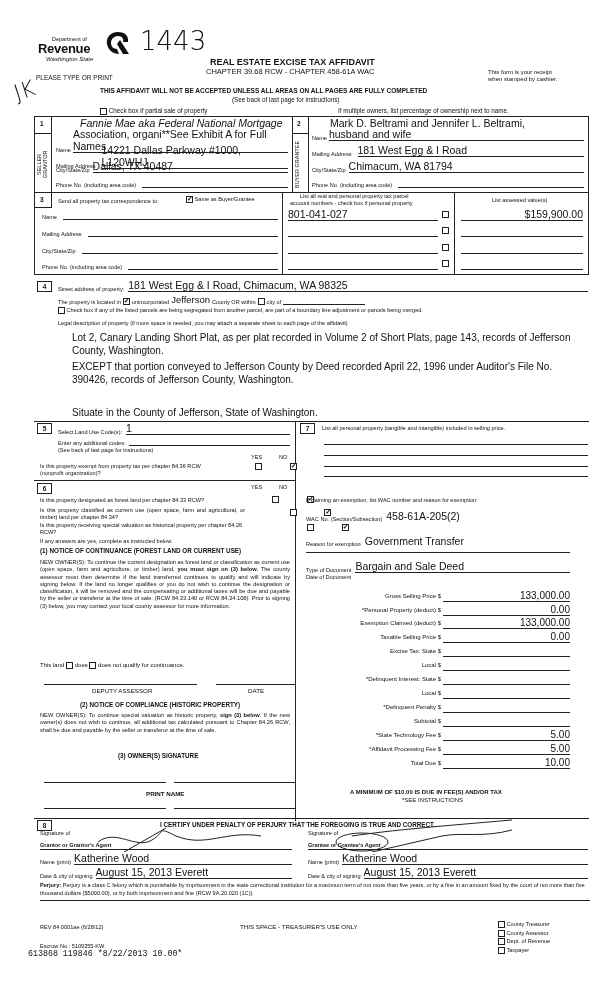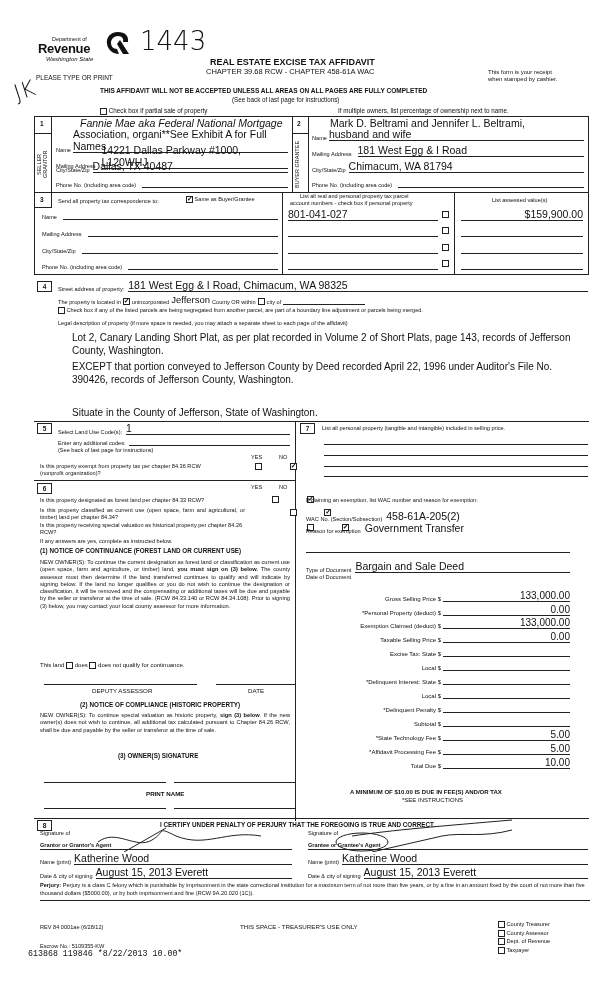--- a/index.html
+++ b/index.html
@@ -11,21 +11,21 @@
   .tiny { font-size: 5.6px; }
   .small { font-size: 6.3px; }
   .bold { font-weight: bold; }
   .line { border-bottom: 1px solid #222; }
   .box { border: 1px solid #222; }
   .cb { display: inline-block; width: 7px; height: 7px; border: 1px solid #222; vertical-align: middle; position: relative; background: #fff; }
   .cb.checked::after { content: "\2713"; position: absolute; left: 0px; top: -3px; font-size: 7px; line-height: 10px; font-weight: bold; }
   .num-box { position: absolute; border: 1px solid #222; width: 15px; height: 11px; font-size: 6.5px; font-weight: bold; text-align: center; line-height: 10px; }
   .vlabel { position: absolute; writing-mode: vertical-rl; transform: rotate(180deg); font-size: 5.5px; text-align: center; line-height: 6px; }
   .row { position: absolute; display: flex; align-items: flex-end; }
-  .fee-row { position: absolute; left: 330px; width: 240px; height: 13px; display: flex; align-items: flex-end; }
+  .fee-row { position: absolute; left: 330px; width: 240px; height: 13px; display: flex; align-items: center; }
   .fee-label { width: 113px; text-align: right; font-size: 6px; padding-right: 2px; }
   .fee-val { flex: 1; border-bottom: 1px solid #222; text-align: right; font-size: 10px; height: 12px; line-height: 12px; }
   .para { font-size: 5.7px; line-height: 7.3px; text-align: justify; }
   .legal { font-size: 10px; line-height: 13px; }
 </style>
 </head>
 <body>
 
 
 
@@ -249,21 +249,21 @@
 <div class="abs line" style="left:324px;top:444px;width:264px;"></div>
 <div class="abs line" style="left:324px;top:455px;width:264px;"></div>
 <div class="abs line" style="left:324px;top:466px;width:264px;"></div>
 <div class="abs line" style="left:324px;top:476px;width:264px;"></div>
 
 <div class="abs tiny" style="left:306px;top:497px;">If claiming an exemption, list WAC number and reason for exemption:</div>
 <div class="row" style="left:306px;top:510px;width:280px;">
   <span class="tiny" style="margin-right:4px;">WAC No. (Section/Subsection)</span>
   <span class="typed">458-61A-205(2)</span>
 </div>
-<div class="row" style="left:306px;top:522px;width:280px;">
+<div class="row" style="left:306px;top:535px;width:280px;">
   <span class="tiny" style="margin-right:4px;">Reason for exemption</span>
   <span class="typed">Government Transfer</span>
 </div>
 <div class="abs line" style="left:306px;top:552px;width:264px;"></div>
 
 <div class="row" style="left:306px;top:560px;width:264px;">
   <span class="tiny" style="margin-right:4px;">Type of Document</span>
   <span class="typed line" style="flex:1;">Bargain and Sale Deed</span>
 </div>
 <div class="row" style="left:306px;top:574px;width:264px;">

